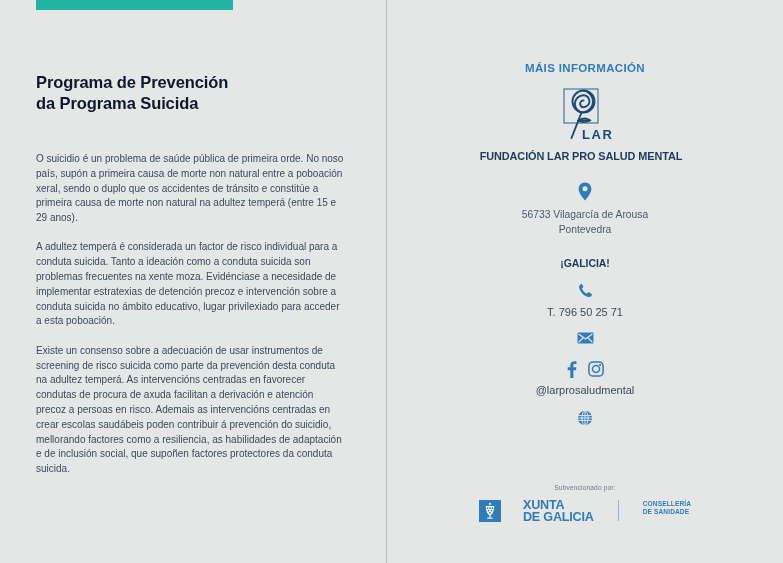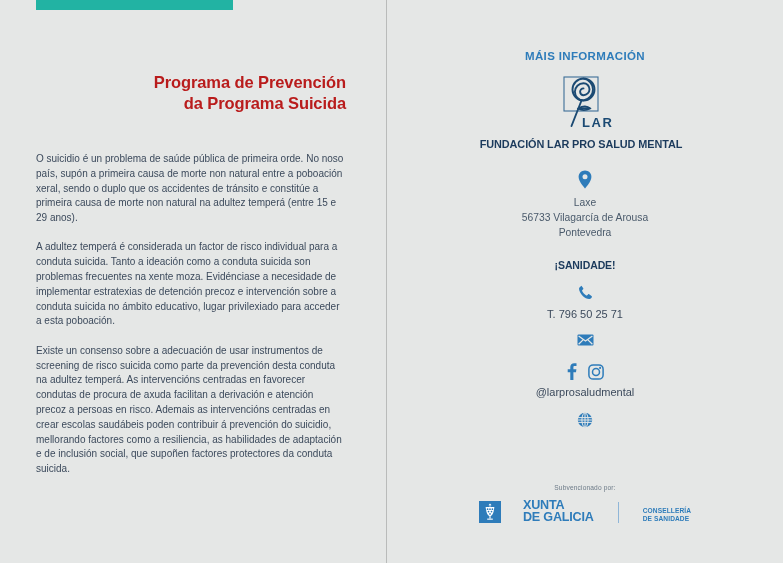--- a/index.html
+++ b/index.html
@@ -49,23 +49,22 @@
   }
   .article-title {
     position: absolute;
     top: 72px;
     left: 0;
     width: 310px;
     margin: 0;
     font-size: 16.5px;
     line-height: 1.27;
     font-weight: bold;
-    color: #b91c1c;
+    color: #0f172a;
     letter-spacing: -0.1px;
-    text-align: right;
   }
   .article-title .line {
     display: block;
   }
   .body-copy {
     position: absolute;
     top: 136px;
     left: 0;
     width: 308px;
     color: #3c4a5c;
@@ -90,21 +89,21 @@
     text-align: center;
   }
   .right-inner {
     position: absolute;
     left: 0;
     top: 0;
     width: 396px;
   }
 
   .more-info-heading {
-    margin: 0;
+    margin: 12px;
     padding-top: 50px;
     font-size: 11.5px;
     font-weight: bold;
     letter-spacing: 0.35px;
     color: #2e7cba;
   }
 
   
   .lar-logo {
     margin: 12px auto 0 auto;
@@ -182,21 +181,21 @@
   .sponsor-label {
     margin: 0;
     font-size: 6.6px;
     color: #6d7b88;
     letter-spacing: 0.15px;
   }
   .sponsor-logos {
     margin-top: 9px;
     display: flex;
     justify-content: center;
-    align-items: flex-end;
+    align-items: flex-start;
     gap: 22px;
   }
   .xunta-mark {
     width: 22px;
     height: 22px;
     flex: none;
   }
   .xunta-word {
     font-size: 12.6px;
     font-weight: bold;
@@ -267,26 +266,25 @@
 
       <p class="foundation-name">FUNDACIÓN LAR PRO SALUD MENTAL</p>
 
       <div class="pin-icon-wrap">
         <svg width="14" height="19" viewBox="0 0 14 19">
           <path d="M7 0.6 C3.4 0.6 0.6 3.4 0.6 6.9 C0.6 11.6 7 18.4 7 18.4 C7 18.4 13.4 11.6 13.4 6.9 C13.4 3.4 10.6 0.6 7 0.6 Z" fill="#2e7cba"></path>
           <circle cx="7" cy="6.8" r="2.5" fill="#e5e7e6"></circle>
         </svg>
       </div>
       <p class="address">
-        <span class="line">Laxe</span>
         <span class="line">56733 Vilagarcía de Arousa</span>
         <span class="line">Pontevedra</span>
       </p>
 
-      <p class="contact-heading">¡SANIDADE!</p>
+      <p class="contact-heading">¡GALICIA!</p>
 
       <div class="icon-row">
         <svg width="15" height="15" viewBox="0 0 16 16">
           <path d="M3.1 1.2 C2.2 1.6 1.2 2.7 1.1 3.8 C0.9 6.2 3.0 9.6 5.1 11.7 C7.2 13.8 10.3 15.2 12.4 14.9 C13.5 14.7 14.5 13.7 14.8 12.8 C15.0 12.2 14.9 12.0 14.4 11.6 L11.9 9.9 C11.4 9.6 11.1 9.7 10.7 10.1 L9.8 11.0 C9.5 11.3 9.2 11.3 8.8 11.1 C7.9 10.6 7.0 9.9 6.2 9.1 C5.4 8.3 4.8 7.4 4.4 6.5 C4.2 6.1 4.2 5.8 4.5 5.5 L5.4 4.6 C5.8 4.2 5.9 3.9 5.6 3.4 L3.9 1.0 C3.6 0.6 3.5 1.0 3.1 1.2 Z" fill="#2e7cba"></path>
         </svg>
       </div>
       <p class="contact-value">T. 796 50 25 71</p>
 
       <div class="icon-row tight">
         <svg width="17" height="12" viewBox="0 0 17 12">

